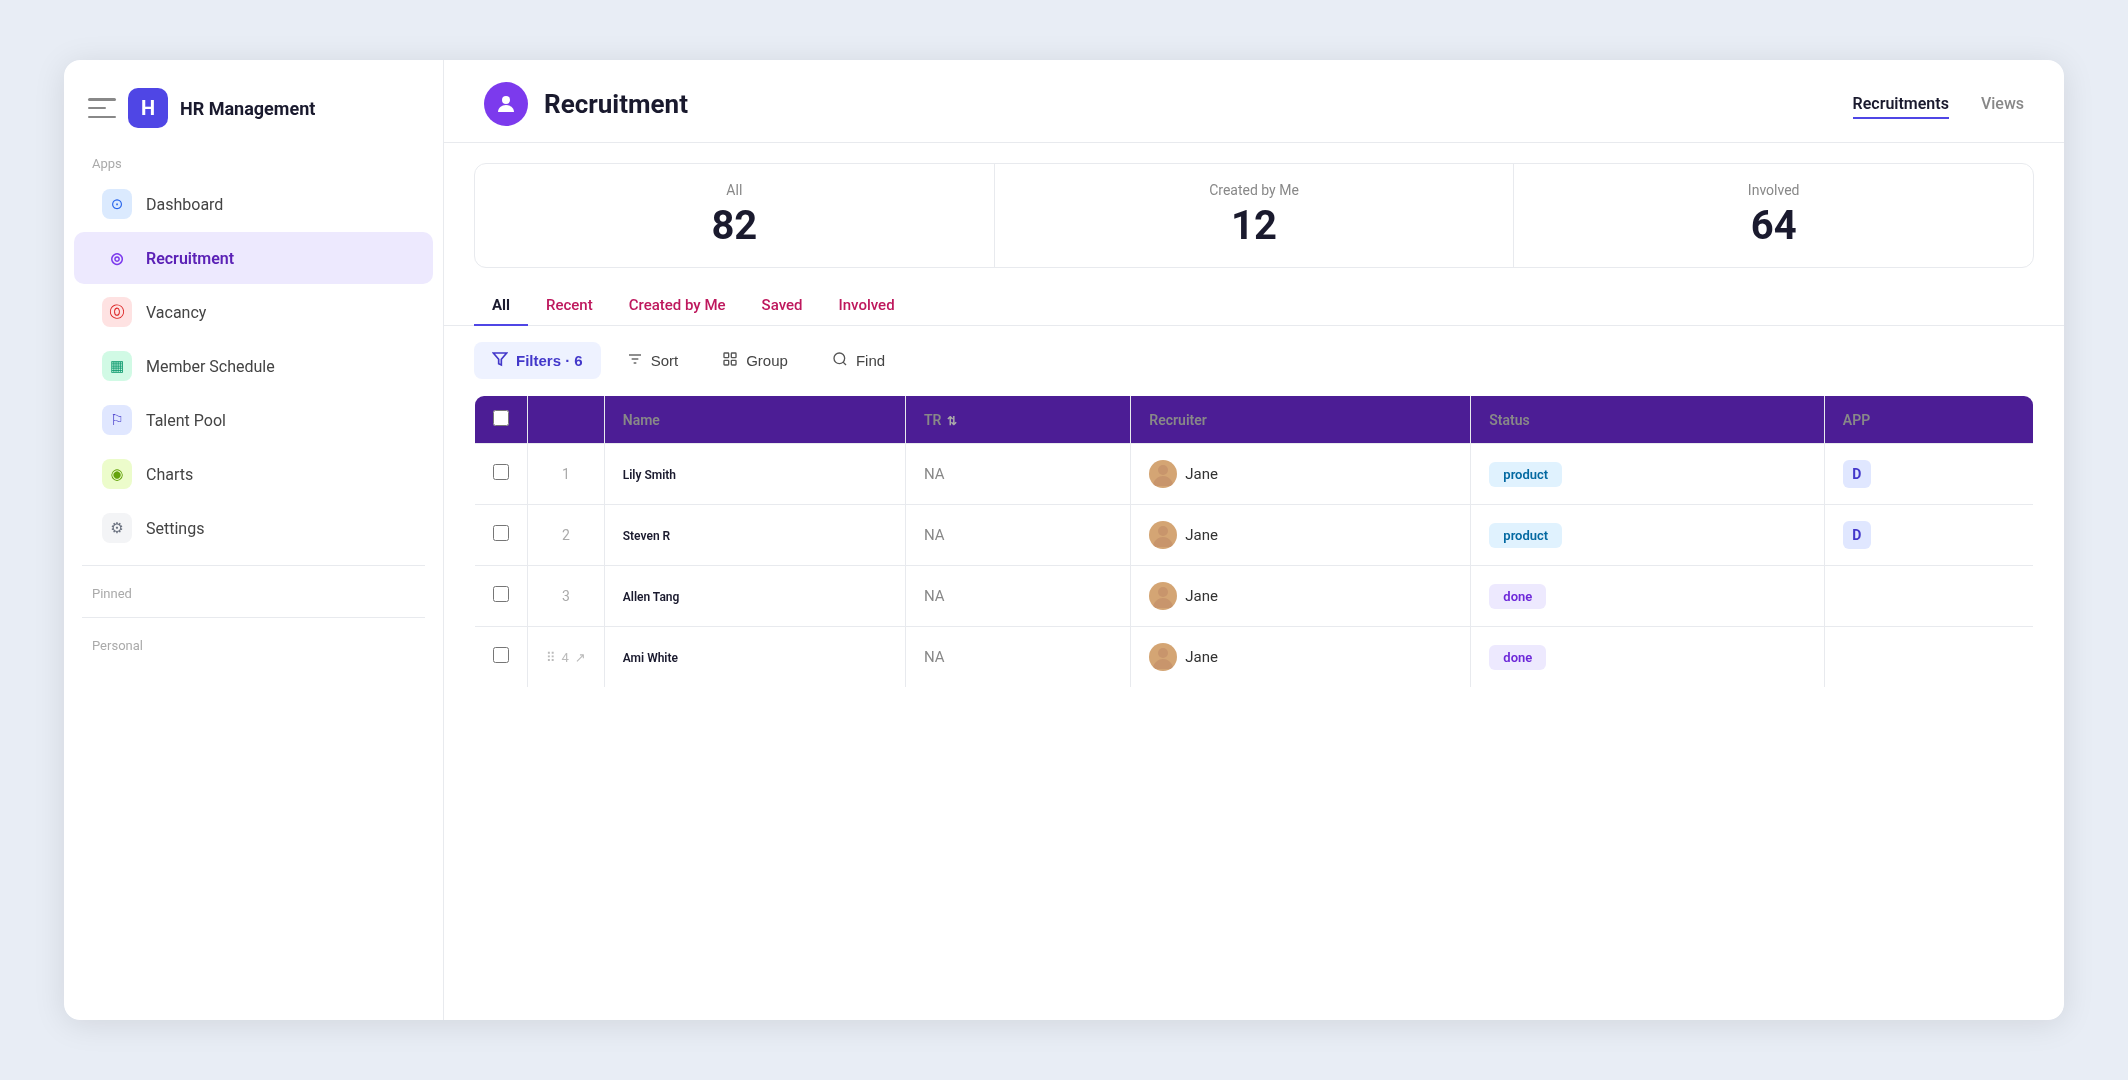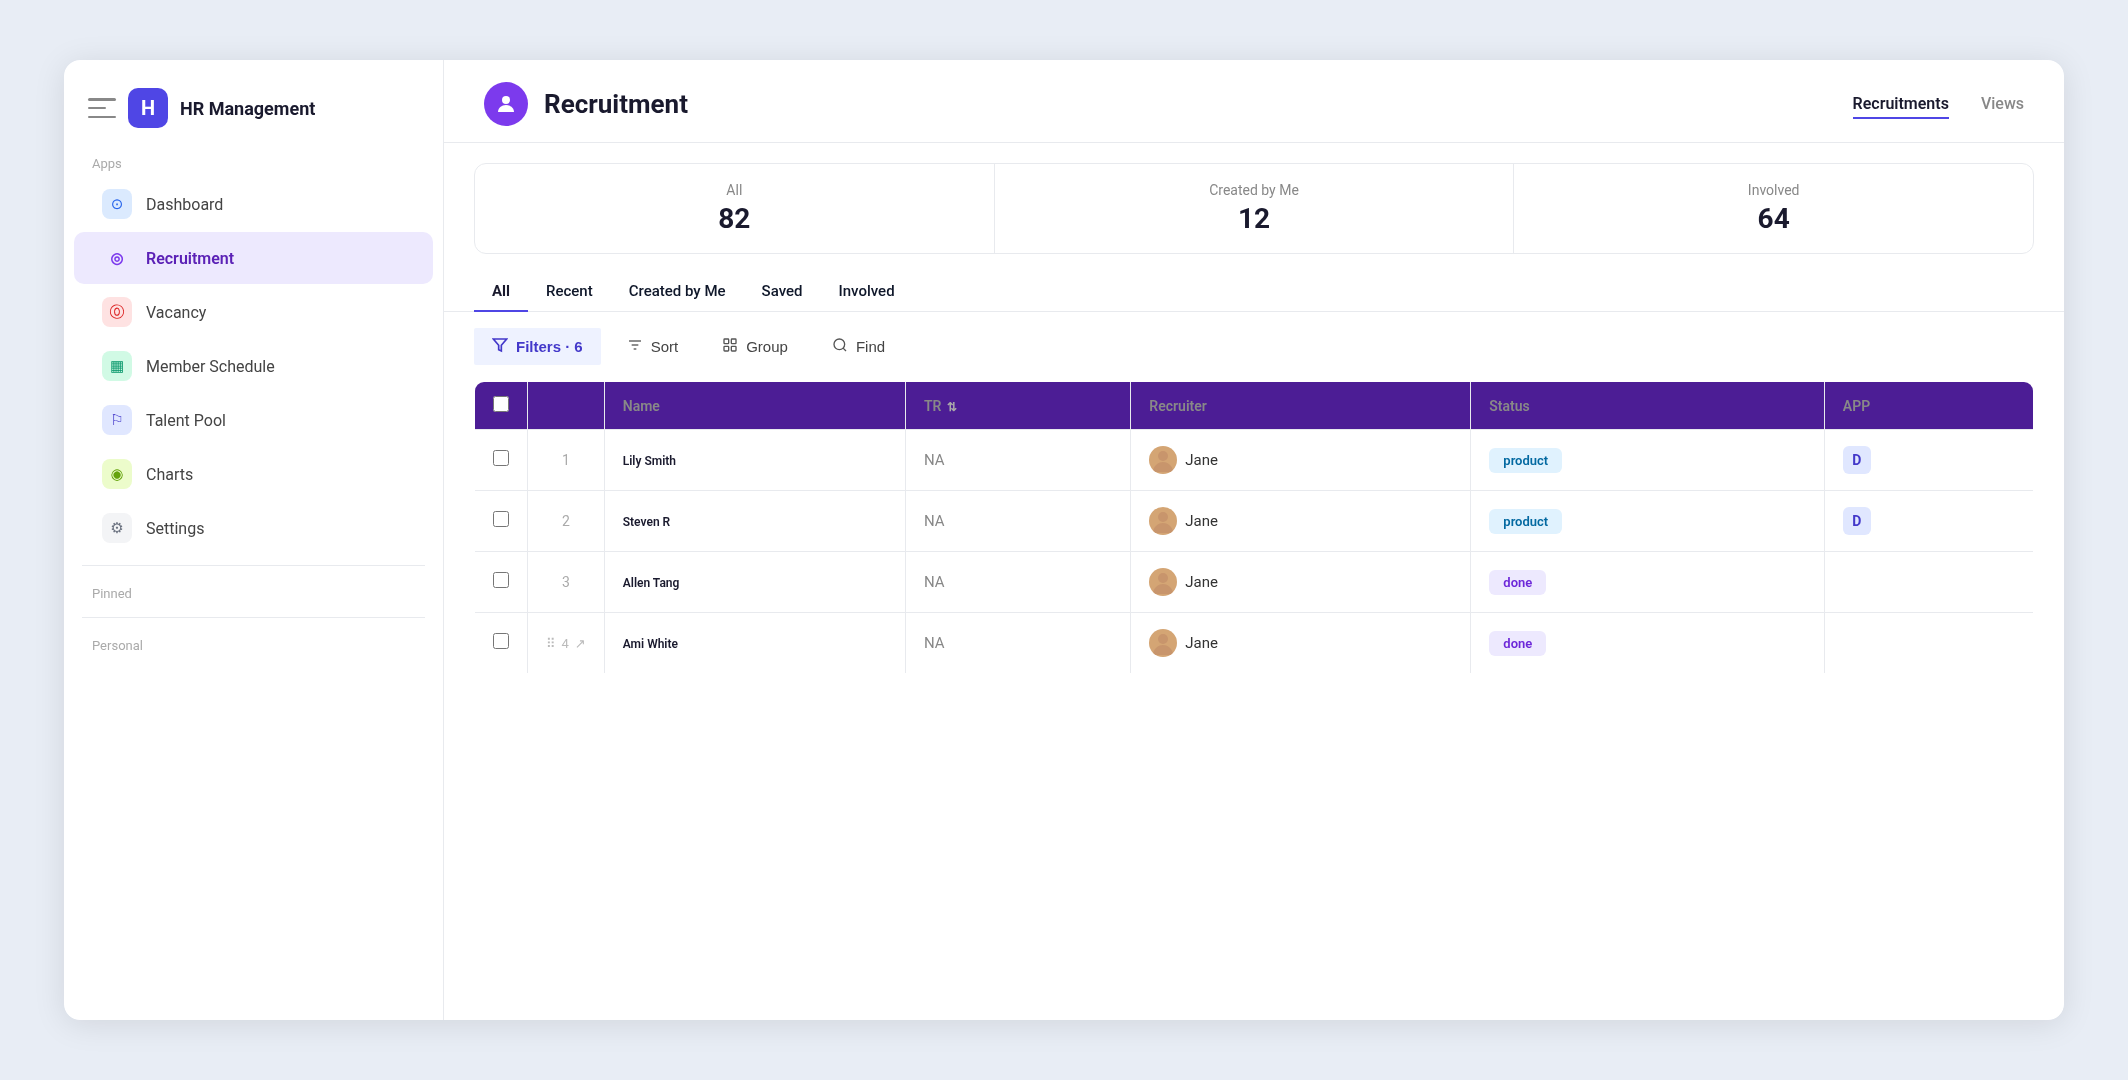--- a/index.html
+++ b/index.html
@@ -173,37 +173,37 @@
       align-items: center;
       border-right: 1px solid #e8eaee;
     }
     .stat-item:last-child { border-right: none; }
     .stat-label {
       font-size: 14px;
       color: #888;
       margin-bottom: 4px;
     }
     .stat-value {
-      font-size: 28px;
+      font-size: 40px;
       font-weight: 700;
       color: #1a1a2e;
     }
     
     .tabs-row {
       display: flex;
       gap: 0;
       padding: 0 30px;
       border-bottom: 1px solid #e8eaee;
       margin-top: 18px;
     }
     .tab {
       font-size: 15px;
       padding: 10px 18px;
       cursor: pointer;
-      color: #0f172a;
+      color: #be185d;
       font-weight: 500;
       border-bottom: 2px solid transparent;
       margin-bottom: -1px;
     }
     .tab.active {
       color: #1a1a2e;
       font-weight: 700;
       border-bottom: 2px solid #4f46e5;
     }
     
@@ -211,21 +211,21 @@
       display: flex;
       align-items: center;
       gap: 8px;
       padding: 16px 30px;
     }
     .toolbar-btn {
       display: flex;
       align-items: center;
       gap: 8px;
       padding: 9px 18px;
-      border-radius: 2px;
+      border-radius: 8px;
       border: none;
       background: transparent;
       cursor: pointer;
       font-size: 15px;
       color: #444;
       font-weight: 500;
       transition: background 0.12s;
       text-align: center;
     }
     .toolbar-btn.filter-btn {

